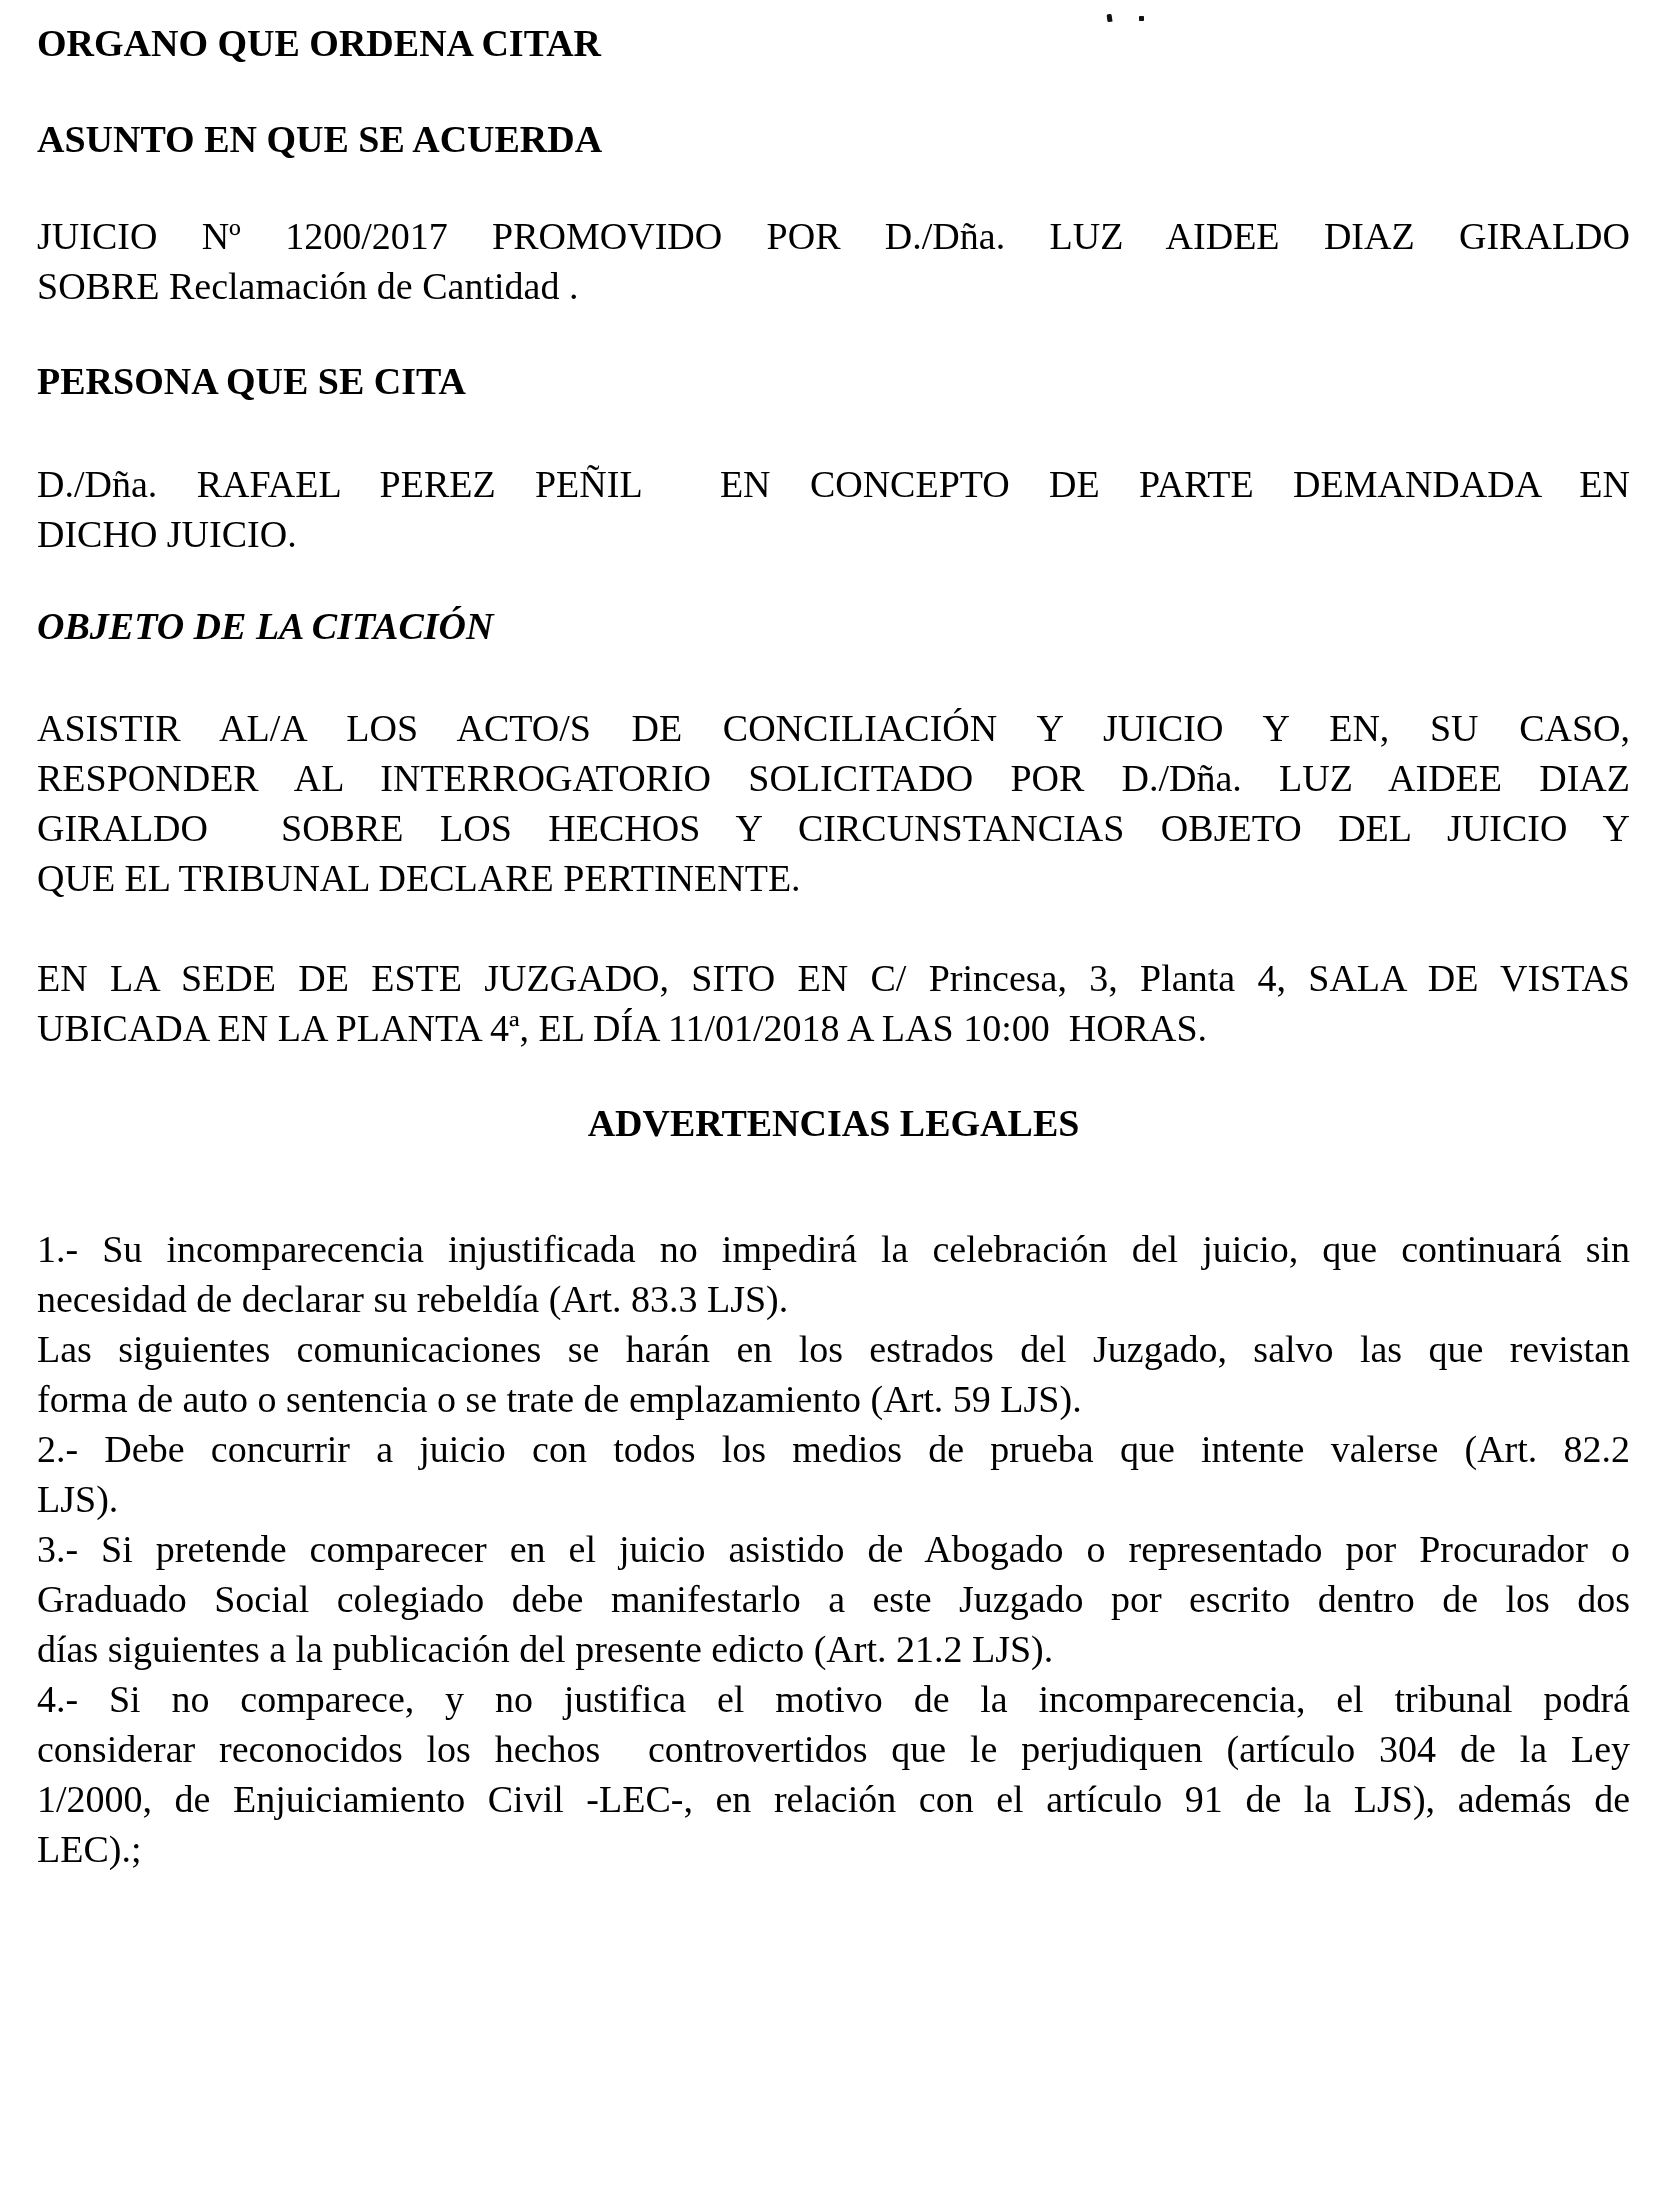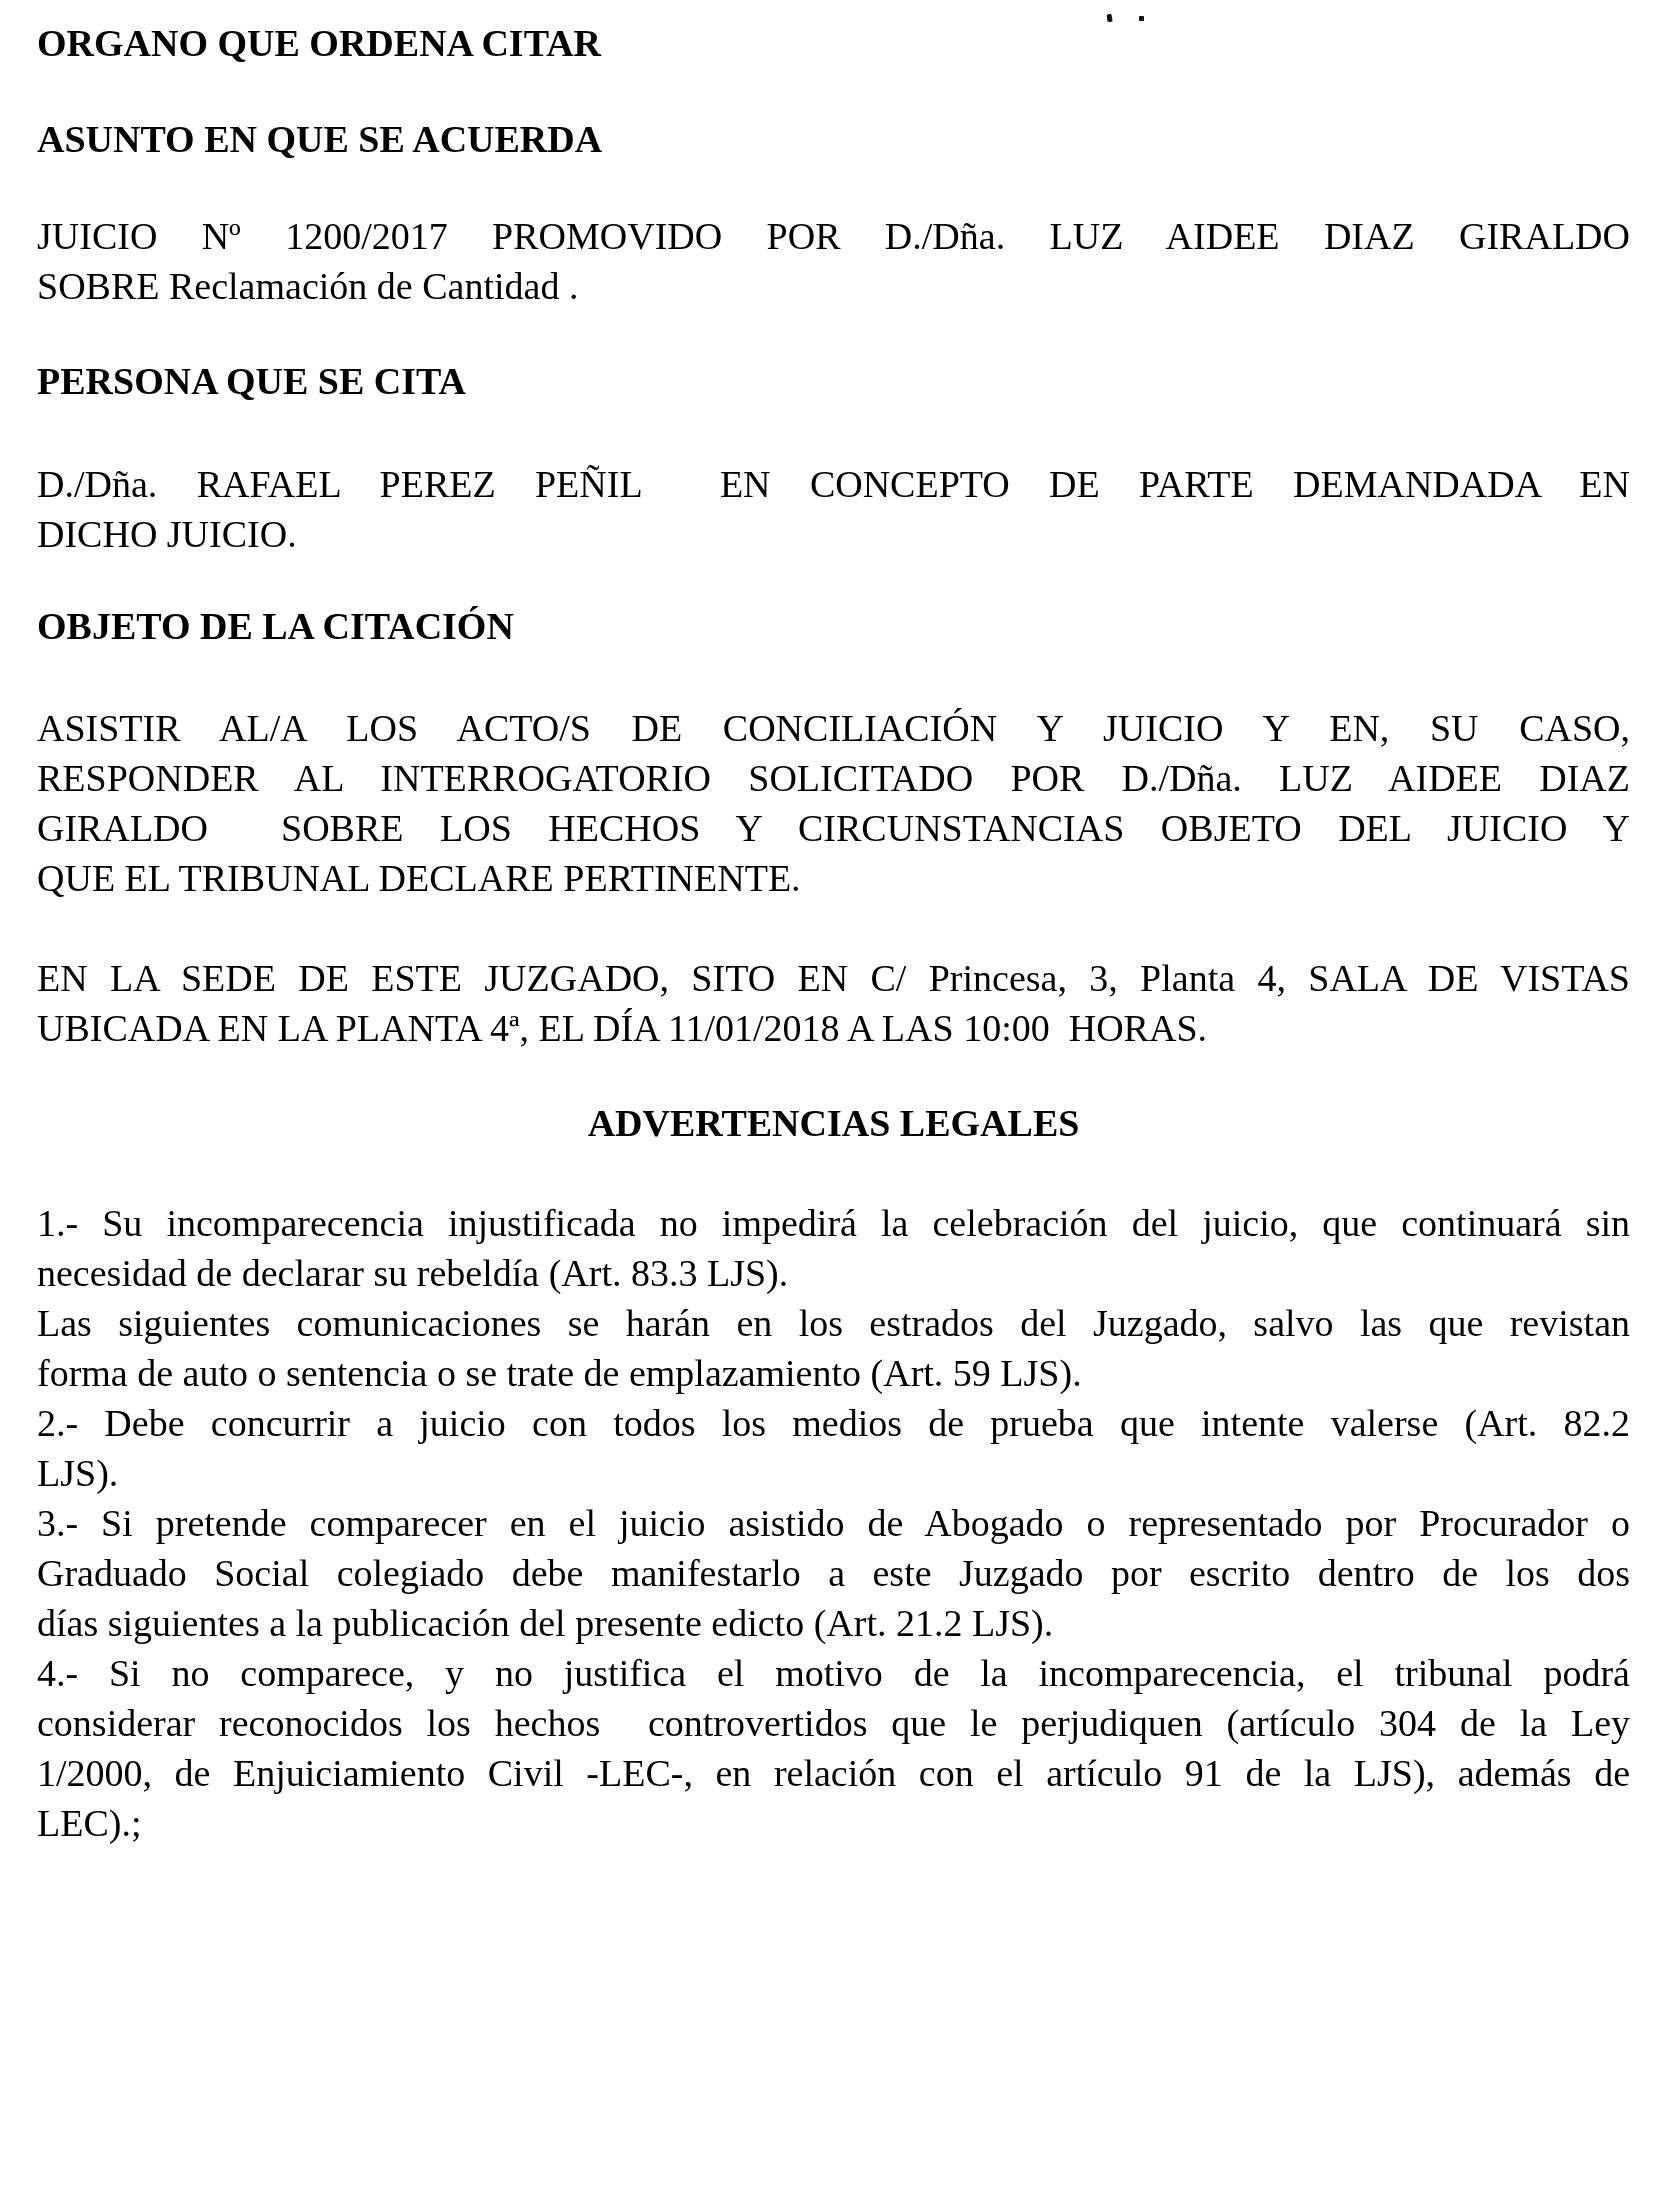--- a/index.html
+++ b/index.html
@@ -38,25 +38,25 @@
   .center {
     text-align: center;
   }
   
   .mb-organo-h   { margin-bottom: 46px; }
   .mb-organo-p   { margin-bottom: 48px; }
   .mb-asunto-h   { margin-bottom: 47px; }
   .mb-asunto-p   { margin-bottom: 45px; }
   .mb-persona-h  { margin-bottom: 53px; }
   .mb-persona-p  { margin-bottom: 42px; }
-  .mb-objeto-h   { margin-bottom: 52px; }
+  .mb-objeto-h   { margin-bottom: 52px; font-style: italic; }
   .mb-objeto-p   { margin-bottom: 50px; }
   .mb-lugar-h    { margin-bottom: 46px; }
   .mb-lugar-p    { margin-bottom: 45px; }
-  .mb-advert-h   { margin-bottom: 50px; }
+  .mb-advert-h   { margin-bottom: 76px; }
   
   .speck {
     position: absolute;
     background: #111;
   }
   .speck-1 {
     left: 1107px;
     top: 14.4px;
     width: 5.1px;
     height: 7.6px;

